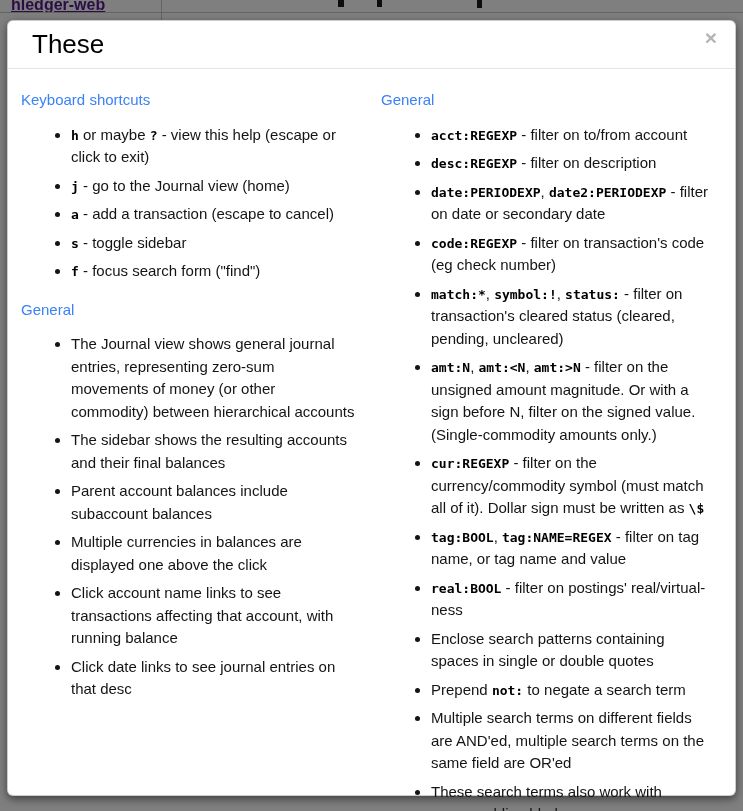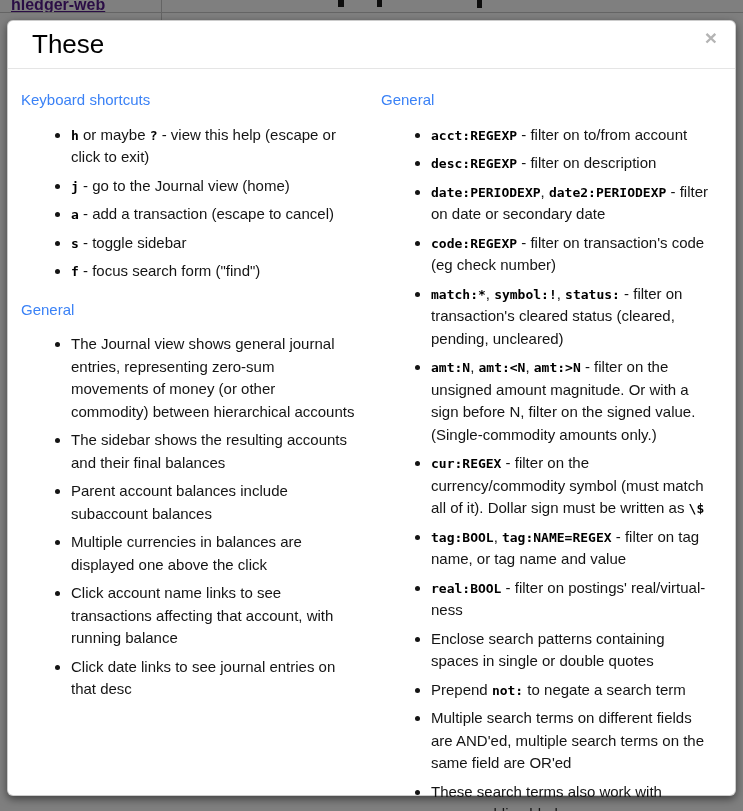--- a/index.html
+++ b/index.html
@@ -102,21 +102,21 @@
       </div>
     <div class="hcol" id="col-1">
         <h5 class="sec-heading">General</h5>
         <ul class="help-list">
           <li><code>acct:REGEXP</code> - filter on to/from account</li>
           <li><code>desc:REGEXP</code> - filter on description</li>
           <li><code>date:PERIODEXP</code>, <code>date2:PERIODEXP</code> - filter on date or secondary date</li>
           <li><code>code:REGEXP</code> - filter on transaction's code (eg check number)</li>
           <li><code>match:*</code>, <code>symbol:!</code>, <code>status:</code> - filter on transaction's cleared status (cleared, pending, uncleared)</li>
           <li><code>amt:N</code>, <code>amt:&lt;N</code>, <code>amt:&gt;N</code> - filter on the unsigned amount magnitude. Or with a sign before N, filter on the signed value. (Single-commodity amounts only.)</li>
-          <li><code>cur:REGEX</code> - filter on the currency/commodity symbol (must match all of it). Dollar sign must be written as <code>\$</code></li>
+          <li><code>cur:REGEXP</code> - filter on the currency/commodity symbol (must match all of it). Dollar sign must be written as <code>\$</code></li>
           <li><code>tag:BOOL</code>, <code>tag:NAME=REGEX</code> - filter on tag name, or tag name and value</li>
           <li><code>real:BOOL</code> - filter on postings' real/virtual-ness</li>
           <li>Enclose search patterns containing spaces in single or double quotes</li>
           <li>Prepend <code>not:</code> to negate a search term</li>
           <li>Multiple search terms on different fields are AND'ed, multiple search terms on the same field are OR'ed</li>
           <li>These search terms also work with command-line hledger</li>
         </ul>
       </div>
   </div>
 </div>

